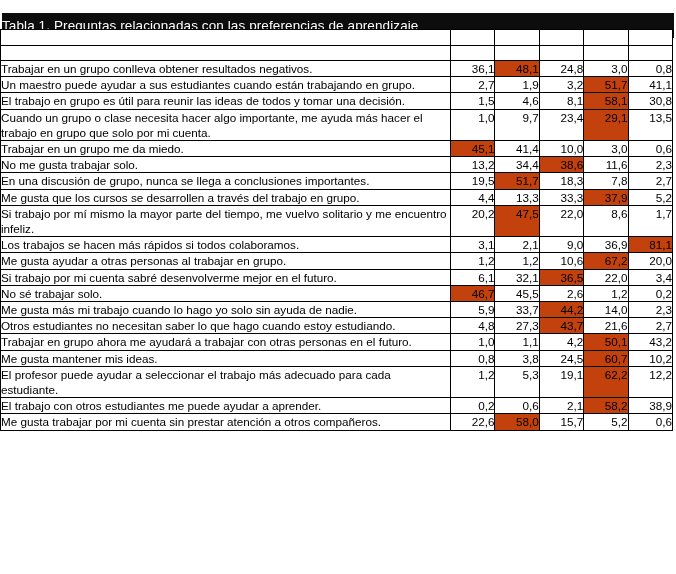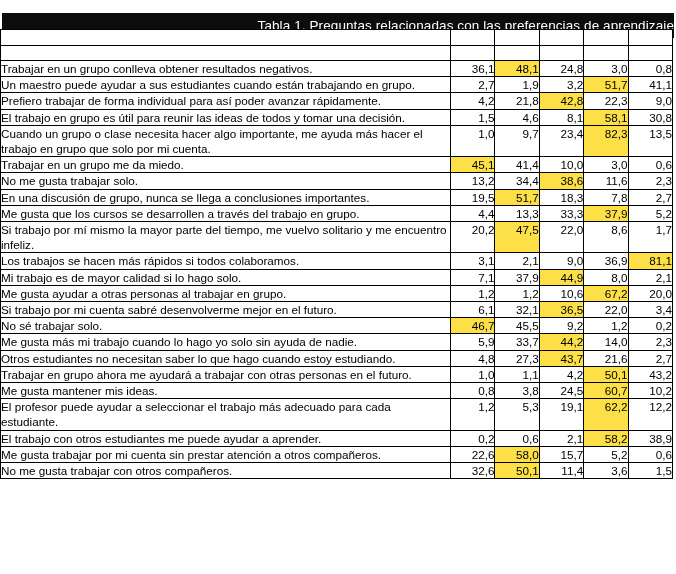--- a/index.html
+++ b/index.html
@@ -25,21 +25,21 @@
   .title-bar {
     position: absolute;
     left: 2px;
     top: 13px;
     width: 672px;
     height: 25px;
     background: #0d0d0d;
     color: #ffffff;
     display: flex;
     align-items: center;
-    justify-content: flex-end;
+    justify-content: flex-start;
     font-size: 13.5px;
     letter-spacing: 0.1px;
     box-sizing: border-box;
   }
   
   .tbl-wrap {
     position: absolute;
     left: 0;
     top: 29px;
     width: 672px;
@@ -93,21 +93,21 @@
   }
   
   td.n {
     text-align: right;
     padding: 1px 5px 1px 2px;
     line-height: 15.2px;
     font-size: 11.7px;
     white-space: nowrap;
   }
   td.n.hl {
-    background: #fde047;
+    background: #c2410c;
   }
   
   tr.two td { }
 </style>
 </head>
 <body>
 
 <div id="page">
 
   <div class="title-bar">
@@ -153,41 +153,33 @@
           </tr>
           <tr>
             <td class="q">Un maestro puede ayudar a sus estudiantes cuando están trabajando en grupo.</td>
             <td class="n">2,7</td>
             <td class="n">1,9</td>
             <td class="n">3,2</td>
             <td class="n hl">51,7</td>
             <td class="n">41,1</td>
           </tr>
           <tr>
-            <td class="q">Prefiero trabajar de forma individual para así poder avanzar rápidamente.</td>
-            <td class="n">4,2</td>
-            <td class="n">21,8</td>
-            <td class="n hl">42,8</td>
-            <td class="n">22,3</td>
-            <td class="n">9,0</td>
-          </tr>
-          <tr>
             <td class="q">El trabajo en grupo es útil para reunir las ideas de todos y tomar una decisión.</td>
             <td class="n">1,5</td>
             <td class="n">4,6</td>
             <td class="n">8,1</td>
             <td class="n hl">58,1</td>
             <td class="n">30,8</td>
           </tr>
           <tr class="two">
             <td class="q">Cuando un grupo o clase necesita hacer algo importante, me ayuda más hacer el trabajo en grupo que solo por mi cuenta.</td>
             <td class="n">1,0</td>
             <td class="n">9,7</td>
             <td class="n">23,4</td>
-            <td class="n hl">82,3</td>
+            <td class="n hl">29,1</td>
             <td class="n">13,5</td>
           </tr>
           <tr>
             <td class="q">Trabajar en un grupo me da miedo.</td>
             <td class="n hl">45,1</td>
             <td class="n">41,4</td>
             <td class="n">10,0</td>
             <td class="n">3,0</td>
             <td class="n">0,6</td>
           </tr>
@@ -225,48 +217,40 @@
           </tr>
           <tr>
             <td class="q">Los trabajos se hacen más rápidos si todos colaboramos.</td>
             <td class="n">3,1</td>
             <td class="n">2,1</td>
             <td class="n">9,0</td>
             <td class="n">36,9</td>
             <td class="n hl">81,1</td>
           </tr>
           <tr>
-            <td class="q">Mi trabajo es de mayor calidad si lo hago solo.</td>
-            <td class="n">7,1</td>
-            <td class="n">37,9</td>
-            <td class="n hl">44,9</td>
-            <td class="n">8,0</td>
-            <td class="n">2,1</td>
-          </tr>
-          <tr>
             <td class="q">Me gusta ayudar a otras personas al trabajar en grupo.</td>
             <td class="n">1,2</td>
             <td class="n">1,2</td>
             <td class="n">10,6</td>
             <td class="n hl">67,2</td>
             <td class="n">20,0</td>
           </tr>
           <tr>
             <td class="q">Si trabajo por mi cuenta sabré desenvolverme mejor en el futuro.</td>
             <td class="n">6,1</td>
             <td class="n">32,1</td>
             <td class="n hl">36,5</td>
             <td class="n">22,0</td>
             <td class="n">3,4</td>
           </tr>
           <tr>
             <td class="q">No sé trabajar solo.</td>
             <td class="n hl">46,7</td>
             <td class="n">45,5</td>
-            <td class="n">9,2</td>
+            <td class="n">2,6</td>
             <td class="n">1,2</td>
             <td class="n">0,2</td>
           </tr>
           <tr>
             <td class="q">Me gusta más mi trabajo cuando lo hago yo solo sin ayuda de nadie.</td>
             <td class="n">5,9</td>
             <td class="n">33,7</td>
             <td class="n hl">44,2</td>
             <td class="n">14,0</td>
             <td class="n">2,3</td>
@@ -312,25 +296,17 @@
             <td class="n">38,9</td>
           </tr>
           <tr>
             <td class="q">Me gusta trabajar por mi cuenta sin prestar atención a otros compañeros.</td>
             <td class="n">22,6</td>
             <td class="n hl">58,0</td>
             <td class="n">15,7</td>
             <td class="n">5,2</td>
             <td class="n">0,6</td>
           </tr>
-          <tr>
-            <td class="q">No me gusta trabajar con otros compañeros.</td>
-            <td class="n">32,6</td>
-            <td class="n hl">50,1</td>
-            <td class="n">11,4</td>
-            <td class="n">3,6</td>
-            <td class="n">1,5</td>
-          </tr>
         </tbody>
     </table>
   </div>
 
 </div>
 
 </body></html>

